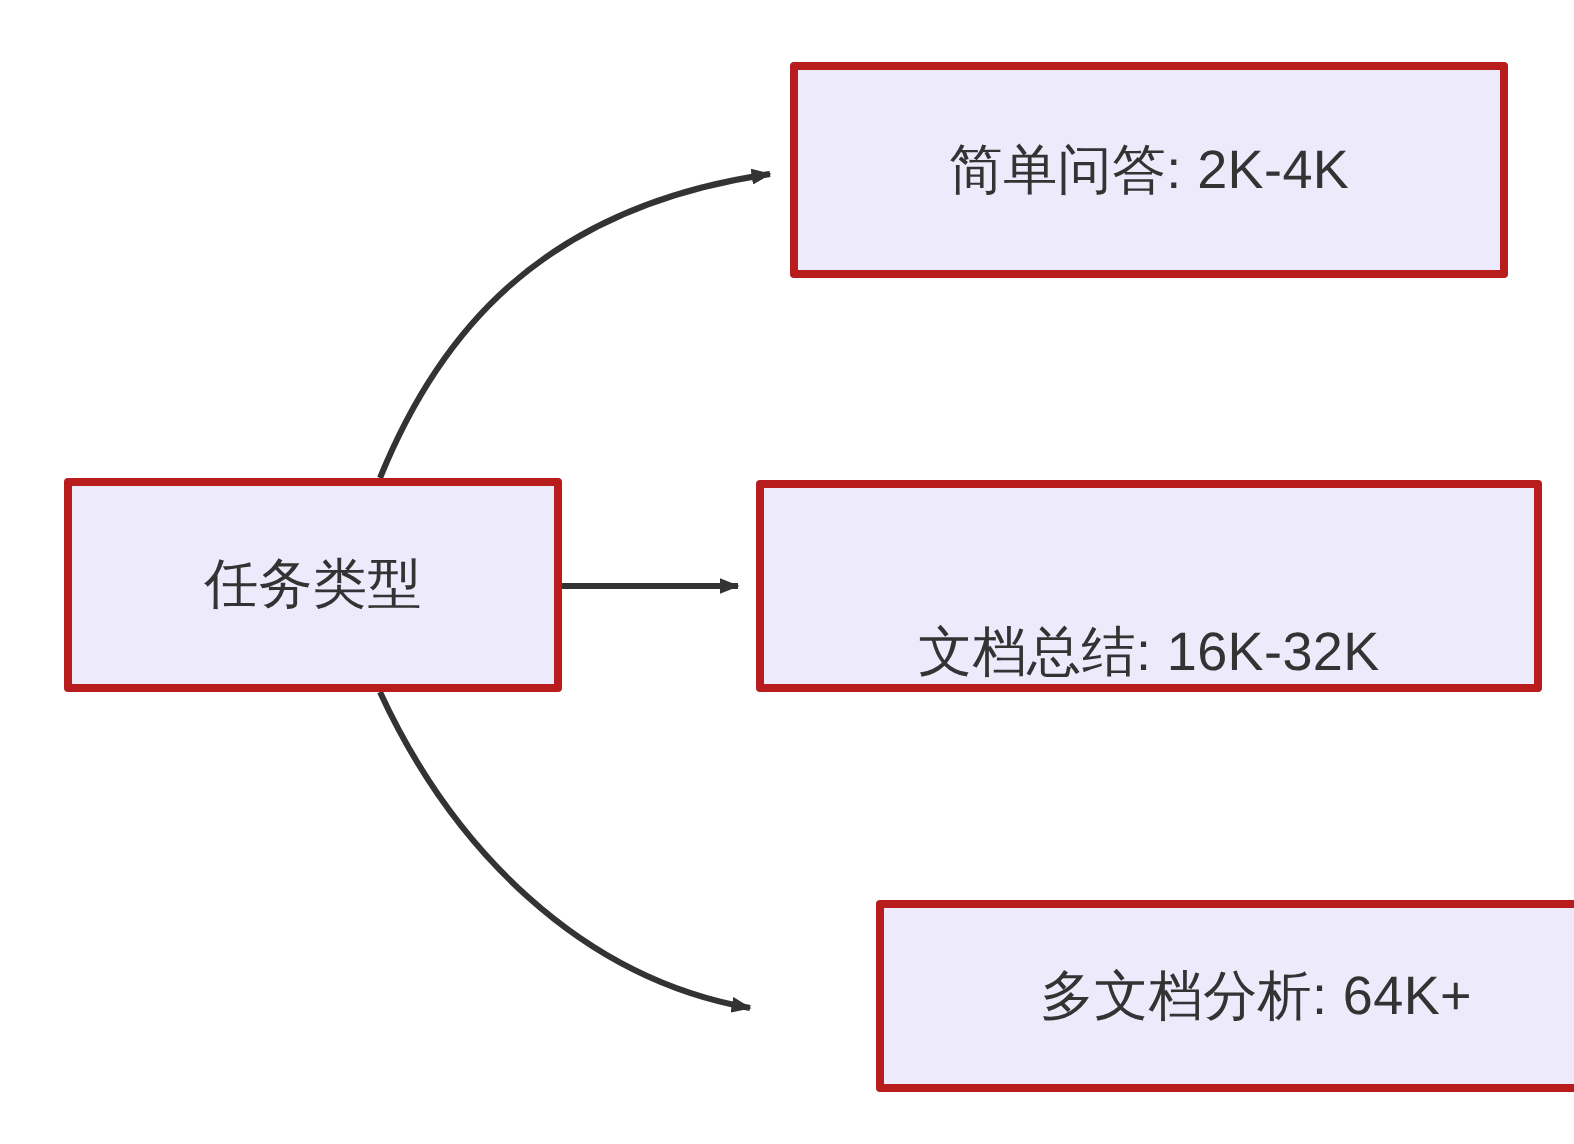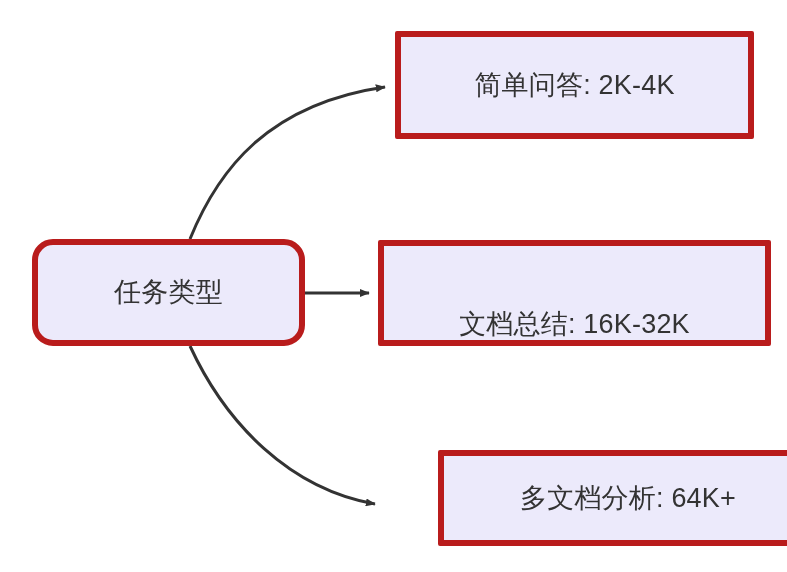--- a/index.html
+++ b/index.html
@@ -28,33 +28,33 @@
     height: 572px;
     pointer-events: none;
   }
   .node {
     position: absolute;
     box-sizing: border-box;
     display: flex;
     align-items: center;
     justify-content: center;
     background: #ECEAFB;
-    border: 6px solid #b91c1c;
+    border: 4px solid #b91c1c;
     border-radius: 2px;
   }
   .node-label {
     color: #333333;
     font-size: 27px;
     line-height: 1.2;
     letter-spacing: 0.2px;
     white-space: nowrap;
     text-align: center;
   }
   
-  #node-source      { left: 32px;  top: 239px; width: 273px; height: 107px; border-radius: 21px; }
+  #node-source      { left: 32px;  top: 239px; width: 249px; height: 107px; }
   #node-simple-qa   { left: 395px; top: 31px;  width: 359px; height: 108px; }
   #node-doc-summary { left: 378px; top: 240px; width: 393px; height: 106px; align-items: flex-end; }
   #node-multi-doc   { left: 402px; top: 450px; width: 380px; height: 96px; margin-left: 36px; }
 </style>
 </head>
 <body>
 
 <div id="diagram-canvas">
 
   <svg id="edge-layer" width="787" height="572" viewBox="0 0 787 572" xmlns="http://www.w3.org/2000/svg">

